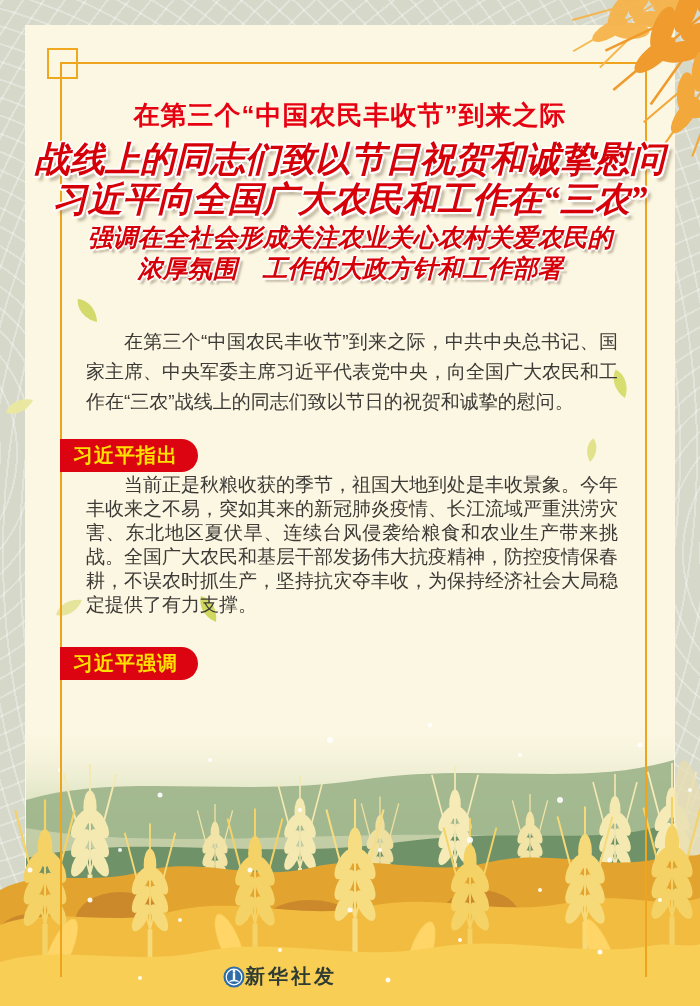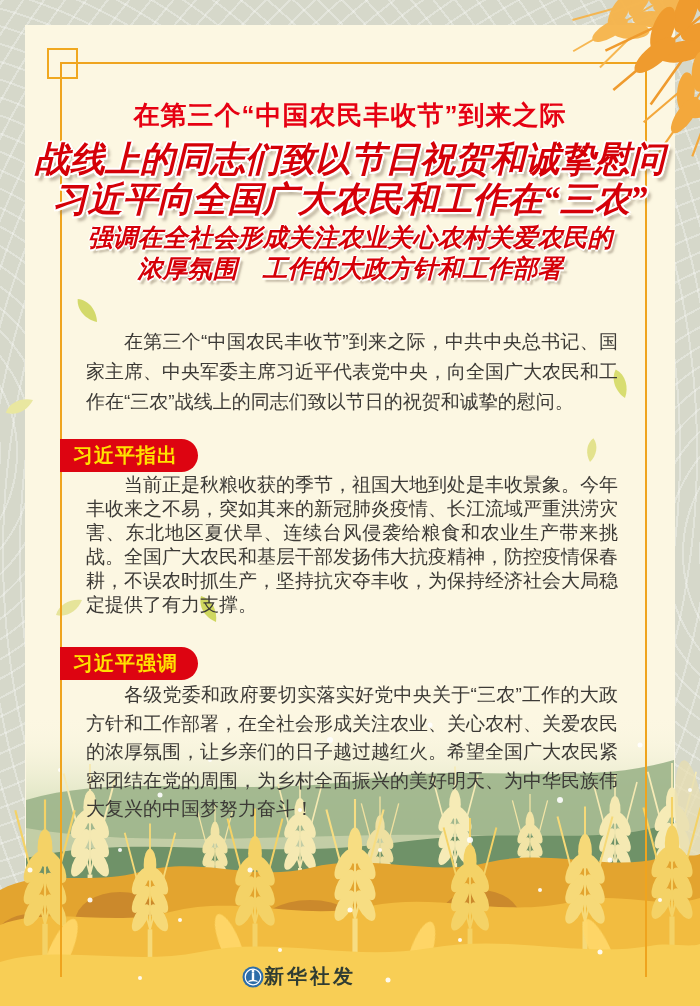--- a/index.html
+++ b/index.html
@@ -38,21 +38,21 @@
   .intro{top:308px;line-height:30px;}
   .p1{top:454px;line-height:24px;}
   .p2{top:662px;line-height:28.5px;}
   .badge{position:absolute;left:60px;width:138px;height:33px;z-index:41;
     background:#dd0411;border-radius:0 17px 17px 0;
     display:flex;align-items:center;padding-left:13px;box-sizing:border-box;}
   .badge span{color:#ffe100;font-size:20px;font-weight:bold;letter-spacing:1px;}
   .badge1{top:439px;} .badge2{top:626px;margin-top:21px;}
 
   .footer{position:absolute;left:0;top:963px;width:560px;z-index:55;
-    display:flex;align-items:center;justify-content:center;gap:0;padding-left:19px;}
+    display:flex;align-items:center;justify-content:center;gap:0;}
   .credit{color:#2f3c33;font-size:20px;letter-spacing:3px;font-weight:bold;}
 </style>
 </head>
 <body>
 
 <div class="stage">
 
   <div class="card"></div>
 
   <svg class="field" viewBox="0 0 700 306" preserveAspectRatio="none" aria-hidden="true">
@@ -201,21 +201,20 @@
   <p class="para intro">在第三个“中国农民丰收节”到来之际，中共中央总书记、国家主席、中央军委主席习近平代表党中央，向全国广大农民和工作在“三农”战线上的同志们致以节日的祝贺和诚挚的慰问。</p>
 
   <div class="badge badge1">
     <span>习近平指出</span>
   </div>
   <p class="para p1">当前正是秋粮收获的季节，祖国大地到处是丰收景象。今年丰收来之不易，突如其来的新冠肺炎疫情、长江流域严重洪涝灾害、东北地区夏伏旱、连续台风侵袭给粮食和农业生产带来挑战。全国广大农民和基层干部发扬伟大抗疫精神，防控疫情保春耕，不误农时抓生产，坚持抗灾夺丰收，为保持经济社会大局稳定提供了有力支撑。</p>
 
   <div class="badge badge2">
     <span>习近平强调</span>
   </div>
-  <p class="para p2">各级党委和政府要切实落实好党中央关于“三农”工作的大政方针和工作部署，在全社会形成关注农业、关心农村、关爱农民的浓厚氛围，让乡亲们的日子越过越红火。希望全国广大农民紧密团结在党的周围，为乡村全面振兴的美好明天、为中华民族伟大复兴的中国梦努力奋斗！</p>
 
   <div class="footer">
     <svg width="22" height="22" viewBox="0 0 22 22" aria-hidden="true">
       <circle cx="11" cy="11" r="10.5" fill="#2e6da8"></circle>
       <circle cx="11" cy="11" r="7.8" fill="none" stroke="#ffffff" stroke-width="1.2"></circle>
       <rect x="9.8" y="6.5" width="2.4" height="8" fill="#ffffff"></rect>
       <circle cx="11" cy="5" r="1.4" fill="#ffffff"></circle>
       <path d="M6.5,15.5 Q11,13.5 15.5,15.5" stroke="#ffffff" stroke-width="1.3" fill="none"></path>
     </svg>
     <span class="credit">新华社发</span>

